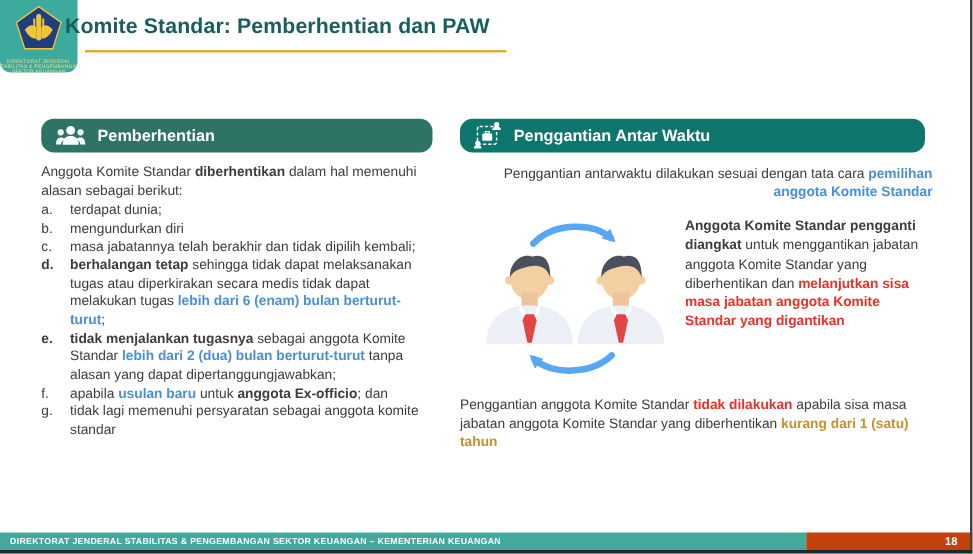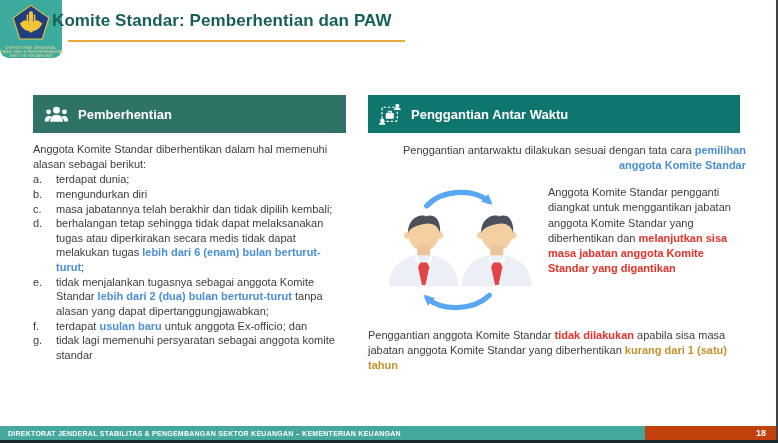--- a/index.html
+++ b/index.html
@@ -22,21 +22,21 @@
   .logo-caption { margin-top:1px; text-align:center; line-height:4px; }
   .logo-caption span { display:block; font-size:4px; color:#f4d98c; letter-spacing:0.2px; white-space:nowrap; }
   .page-title {
     position:absolute; left:52px; top:11px;
     font-size:17px; font-weight:bold; color:#175f5b; letter-spacing:0.1px;
   }
   .title-underline { position:absolute; left:68px; top:40px; width:337px; height:2px; background:#e8a93c; }
 
   
   .panel-header {
-    height:38px; border-radius:0; color:#fff;
+    height:27px; border-radius:10px; color:#fff;
     display:flex; align-items:center; gap:9px; padding:0 11px;
     font-size:13px; font-weight:bold;
   }
   .panel-header .hicon { display:flex; align-items:center; }
 
   .panel-left { position:absolute; left:33px; top:95px; width:313px; }
   .panel-left .panel-header { background:#2e7366; }
   .panel-right { position:absolute; left:368px; top:95px; width:380px; }
   .panel-right .panel-header { background:#0f766e; width:372px; }
 
@@ -48,21 +48,21 @@
   .law-item .li-text { flex:1; }
 
   .panel-right .intro { margin-top:10px; width:378px;text-align:right; }
   .pr-row { display:flex; margin-top:7px; }
   .illustration { flex:none; width:160px; height:138px; margin-left:10px; }
   .side-text { width:198px; margin-left:10px; margin-top:6px; line-height:1.38; }
   .bottom-text { margin-top:11px; width:388px; }
 
   
   .seg-n  { }
-  .seg-b  { font-weight:normal;margin-top:16px; }
+  .seg-b  { font-weight:bold;margin-top:16px; }
   .seg-bb { font-weight:bold; color:#4a8fd6; }
   .seg-rb { font-weight:bold; color:#e63229; }
   .seg-gb { font-weight:bold; color:#c2922d; }
 
   
   .footer { position:absolute; left:0; bottom:3px; width:778px; height:14px; display:flex; }
   .footer-teal {
     flex:none; width:645px; background:#45a89c; color:#fdfdfd;
     display:flex; align-items:center; padding-left:8px;
     font-size:7px; font-weight:bold; letter-spacing:0.25px; white-space:nowrap;
@@ -131,21 +131,21 @@
       <div class="law-item">
         <span class="letter"><span class="seg-b">d.</span></span>
         <span class="li-text"><span class="seg-b">berhalangan tetap</span><span class="seg-n"> sehingga tidak dapat melaksanakan tugas atau diperkirakan secara medis tidak dapat melakukan tugas </span><span class="seg-bb">lebih dari 6 (enam) bulan berturut-turut</span><span class="seg-n">;</span></span>
       </div>
       <div class="law-item">
         <span class="letter"><span class="seg-b">e.</span></span>
         <span class="li-text"><span class="seg-b">tidak menjalankan tugasnya</span><span class="seg-n"> sebagai anggota Komite Standar </span><span class="seg-bb">lebih dari 2 (dua) bulan berturut-turut</span><span class="seg-n"> tanpa alasan yang dapat dipertanggungjawabkan;</span></span>
       </div>
       <div class="law-item">
         <span class="letter"><span class="seg-n">f.</span></span>
-        <span class="li-text"><span class="seg-n">terdapat </span><span class="seg-bb">usulan baru</span><span class="seg-n"> untuk </span><span class="seg-b">anggota Ex-officio</span><span class="seg-n">; dan</span></span>
+        <span class="li-text"><span class="seg-n">apabila </span><span class="seg-bb">usulan baru</span><span class="seg-n"> untuk </span><span class="seg-b">anggota Ex-officio</span><span class="seg-n">; dan</span></span>
       </div>
       <div class="law-item">
         <span class="letter"><span class="seg-n">g.</span></span>
         <span class="li-text"><span class="seg-n">tidak lagi memenuhi persyaratan sebagai anggota komite standar</span></span>
       </div>
     </div>
   </section>
 
   <section class="panel-right">
     <div class="panel-header">

